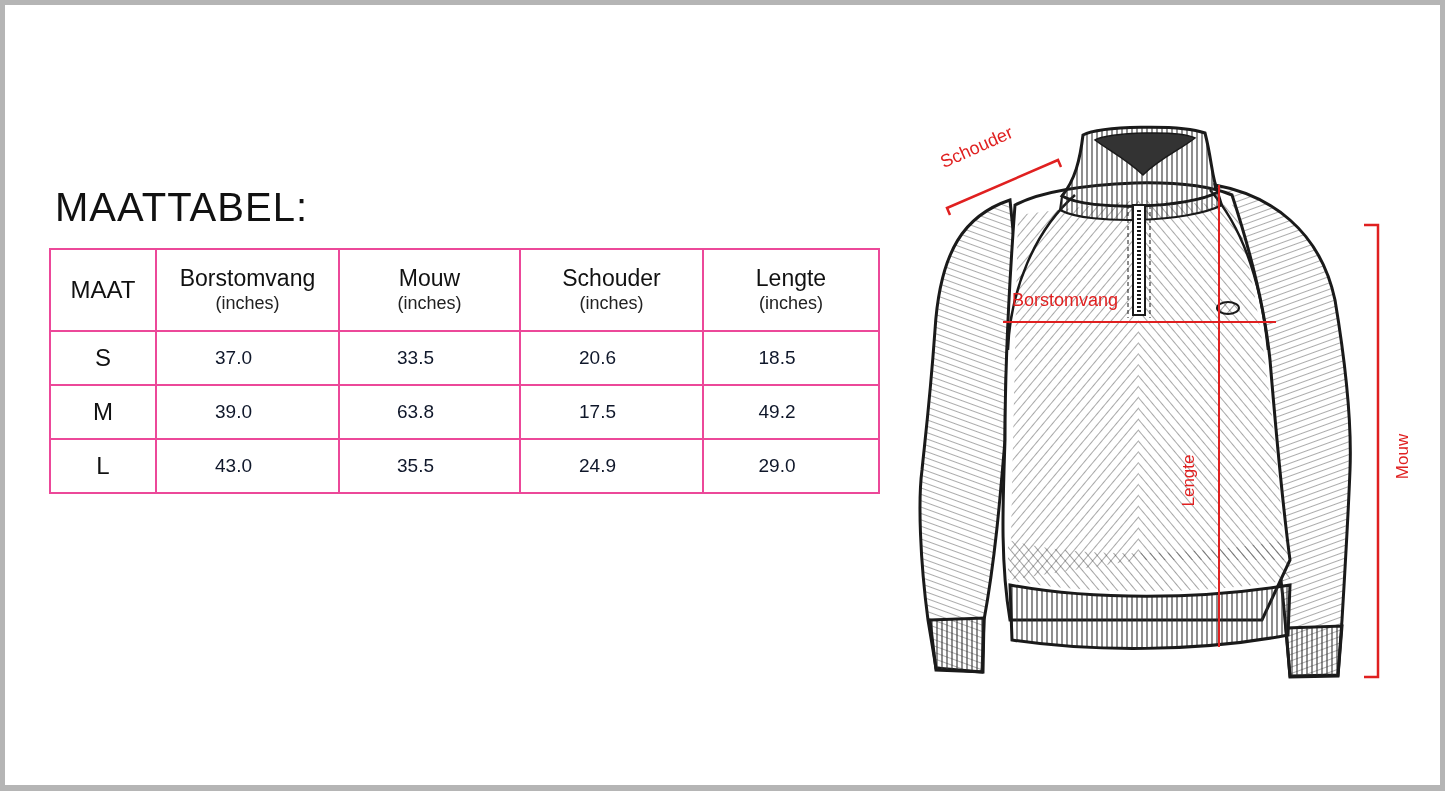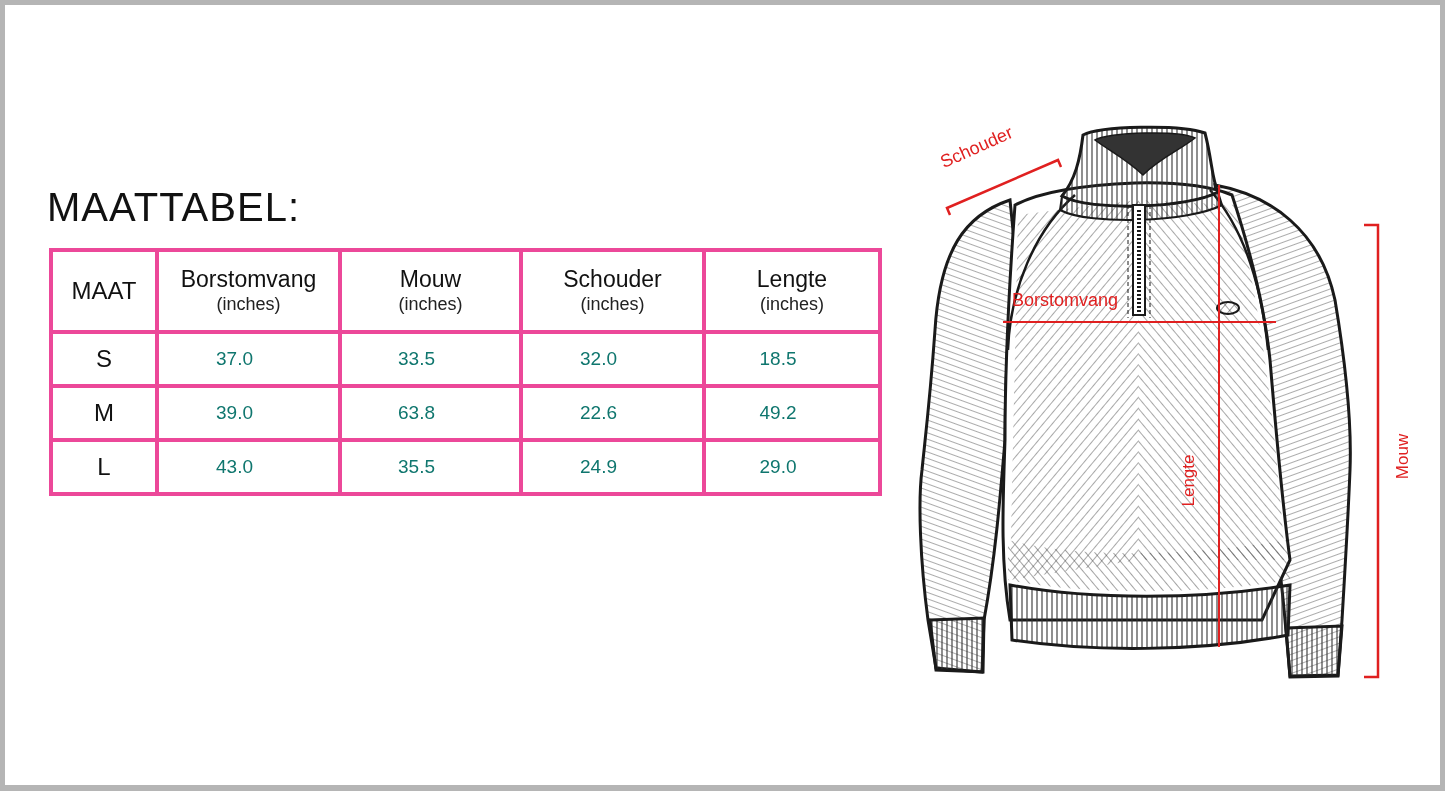--- a/index.html
+++ b/index.html
@@ -21,39 +21,39 @@
       width: 1445px; height: 791px;
       box-sizing: border-box;
       border-top: 5px solid #b5b5b5;
       border-left: 5px solid #b5b5b5;
       border-right: 5px solid #b5b5b5;
       border-bottom: 6px solid #b5b5b5;
       background: #ffffff;
     }
     .title {
       position: absolute;
-      left: 47px;
+      left: 55px;
       top: 182px;
       font-size: 40px;
       letter-spacing: 1px;
       font-weight: normal;
       color: #111;
       margin: 0;
       line-height: 50px;
     }
     table.size-table {
       position: absolute;
       left: 49px;
       top: 248px;
       border-collapse: collapse;
       table-layout: fixed;
       border: 2px solid #222;
     }
     table.size-table td, table.size-table th {
-      border: 4px solid #ec4899;
+      border: 2px solid #ec4899;
       text-align: center;
       vertical-align: middle;
       padding: 0;
       font-weight: normal;
     }
     .col-maat { width: 106px; }
     .col-b { width: 183px; }
     .col-m { width: 181px; }
     .col-s { width: 183px; }
     .col-l { width: 176px; }
@@ -74,21 +74,21 @@
     .maat-head {
       font-size: 24px;
       color: #111;
     }
     .size-cell {
       font-size: 24px;
       color: #111;
     }
     .val-cell {
       font-size: 19px;
-      color: #0f766e;
+      color: #0f172a;
     }
     .val-inner {
       display: inline-block;
       transform: translateX(-14px);
     }
     .illustration {
       position: absolute;
       left: 905px;
       top: 115px;
       width: 540px;
@@ -137,28 +137,28 @@
     <th>
       <span class="head-main">Lengte</span>
       <span class="head-sub">(inches)</span>
     </th>
   </tr>
 
   <tr class="data-row">
     <td class="size-cell">S</td>
     <td class="val-cell"><span class="val-inner">37.0</span></td>
     <td class="val-cell"><span class="val-inner">33.5</span></td>
-    <td class="val-cell"><span class="val-inner">32.0</span></td>
+    <td class="val-cell"><span class="val-inner">20.6</span></td>
     <td class="val-cell"><span class="val-inner">18.5</span></td>
   </tr>
   <tr class="data-row">
     <td class="size-cell">M</td>
     <td class="val-cell"><span class="val-inner">39.0</span></td>
     <td class="val-cell"><span class="val-inner">63.8</span></td>
-    <td class="val-cell"><span class="val-inner">22.6</span></td>
+    <td class="val-cell"><span class="val-inner">17.5</span></td>
     <td class="val-cell"><span class="val-inner">49.2</span></td>
   </tr>
   <tr class="data-row">
     <td class="size-cell">L</td>
     <td class="val-cell"><span class="val-inner">43.0</span></td>
     <td class="val-cell"><span class="val-inner">35.5</span></td>
     <td class="val-cell"><span class="val-inner">24.9</span></td>
     <td class="val-cell"><span class="val-inner">29.0</span></td>
   </tr>
 </tbody>

